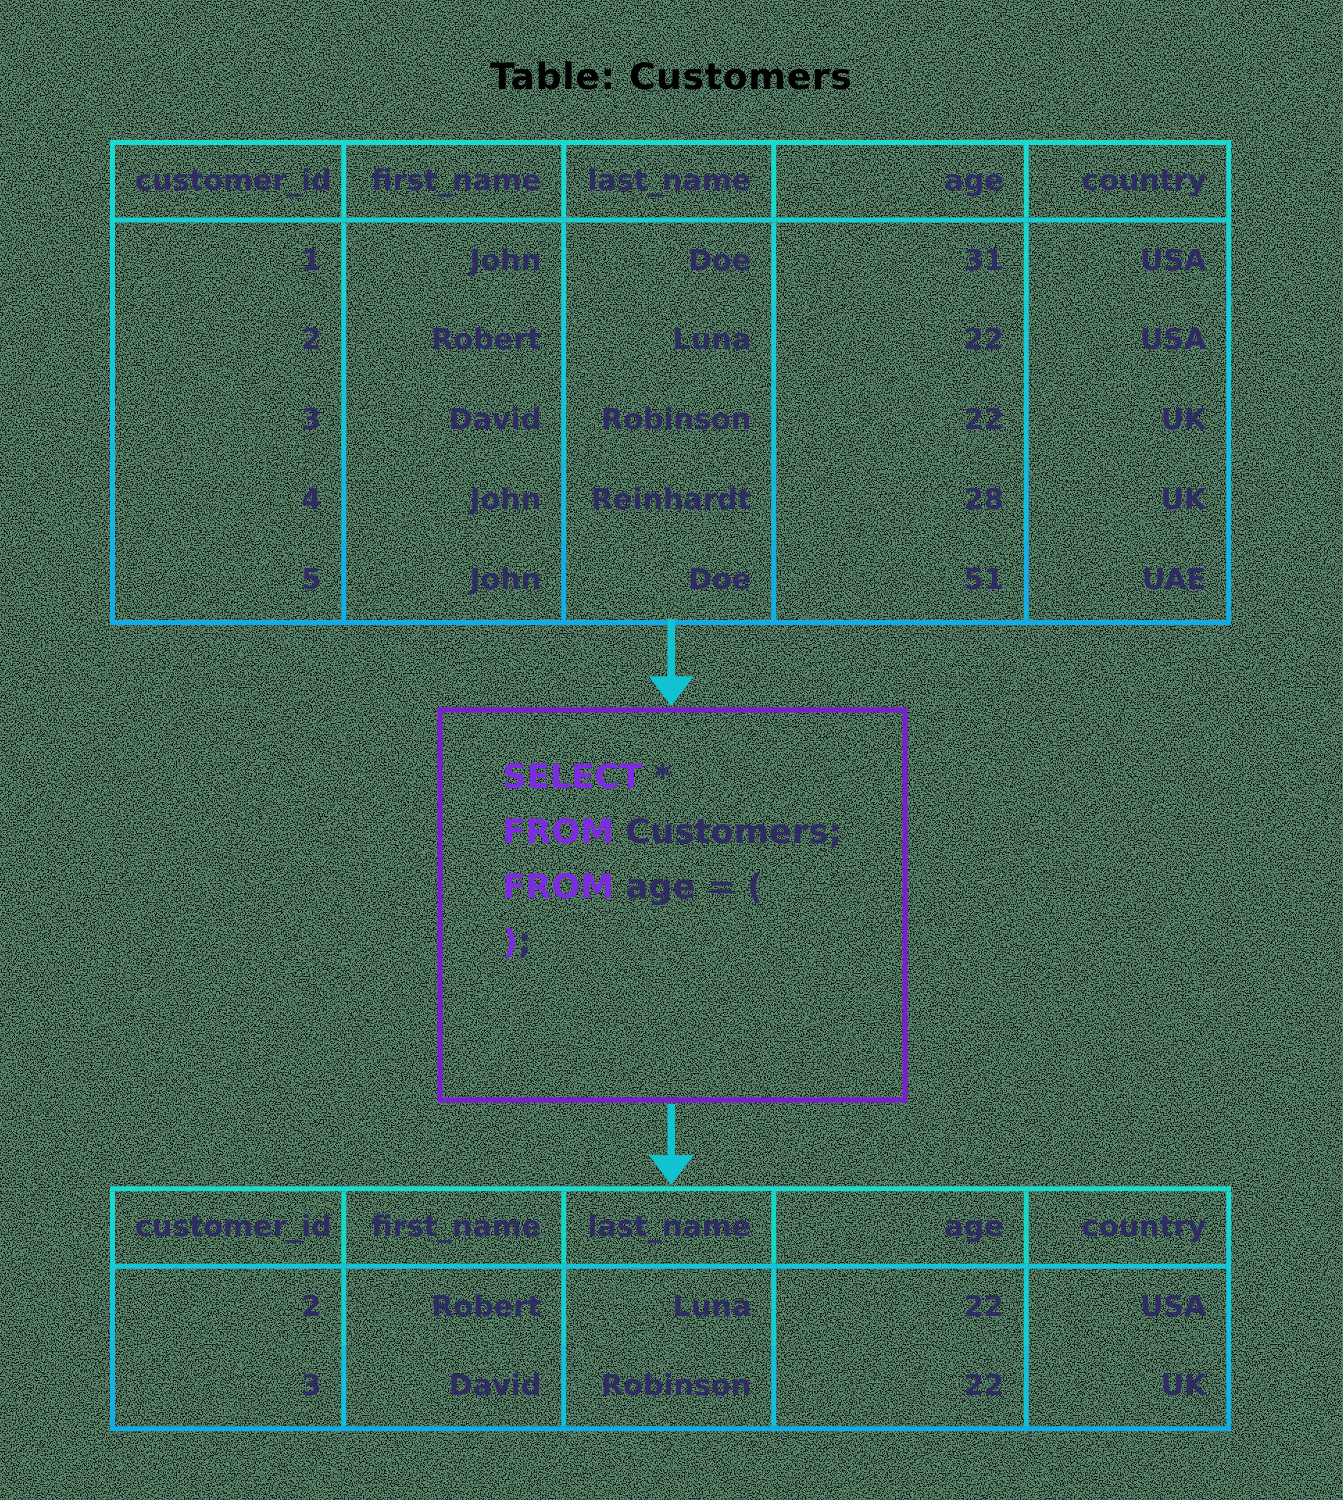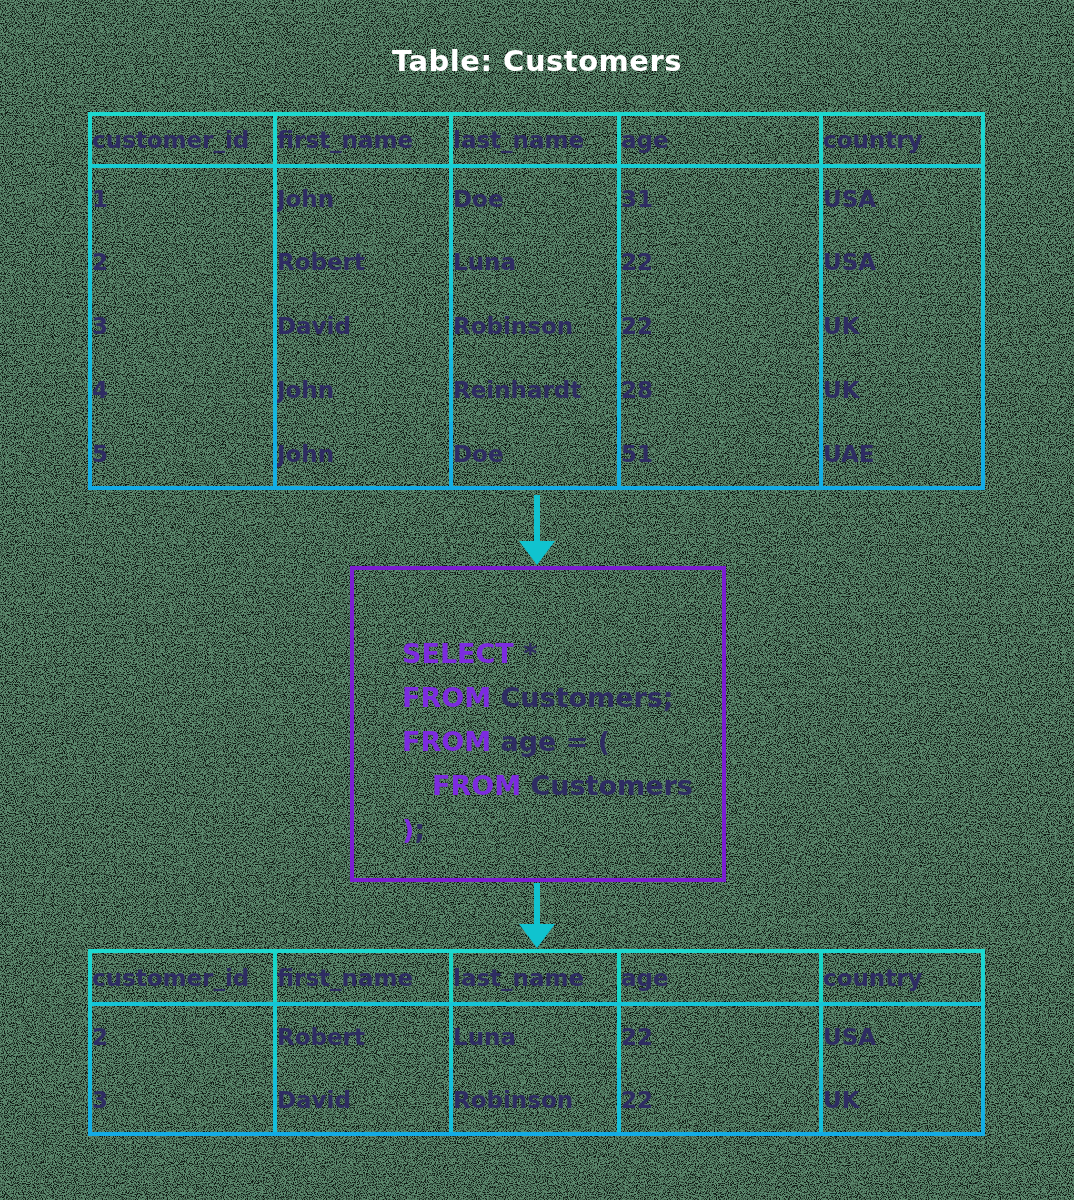--- a/index.html
+++ b/index.html
@@ -9,33 +9,33 @@
     font-family:"DejaVu Sans","Liberation Sans",sans-serif;
     position:relative;overflow:hidden;
   }
   #stage{position:absolute;inset:0;width:1074px;height:1200px;}
   #noise{position:absolute;inset:0;z-index:0;opacity:.85;}
   .layer{position:absolute;z-index:1;}
 
   
   #title{
     left:0;top:44px;width:1074px;text-align:center;
-    font-size:29px;font-weight:bold;letter-spacing:.5px;color:#ffffff;
+    font-size:29px;font-weight:bold;letter-spacing:.5px;color:#000000;
   }
 
   
   .tblwrap{
     border:4px solid transparent;
     border-image:linear-gradient(180deg,#1cd9cf,#12abe6) 1;
   }
   .dtable{border-collapse:collapse;table-layout:fixed;width:889px;}
   .dtable th,.dtable td{
-    text-align:left;vertical-align:middle;
+    text-align:right;vertical-align:middle;
     color:#2e2c63;font-weight:bold;font-size:23px;
-    padding:0;overflow:hidden;white-space:nowrap;
+    padding:16px;overflow:hidden;white-space:nowrap;
   }
   .dtable th{border-left:4px solid #1bd8d0;border-bottom:4px solid #18ced5;}
   .dtable td{border-left:4px solid #7dd3fc;}
   .dtable th:first-child,.dtable td:first-child{border-left:none;}
   #src-table thead tr{height:50px;}
   #src-table tbody tr{height:64px;}
   #src-table tbody tr:nth-child(1) td{border-left-color:#1ad2d3;}
   #src-table tbody tr:nth-child(2) td{border-left-color:#18cad8;}
   #src-table tbody tr:nth-child(3) td{border-left-color:#16c1dc;}
   #src-table tbody tr:nth-child(4) td{border-left-color:#15b8e0;}
@@ -46,21 +46,21 @@
   #res-table tbody tr:nth-child(1) td{border-left-color:#15cdd2;}
   #res-table tbody tr:nth-child(2) td{border-left-color:#13bfdc;}
   #src-wrap{left:88px;top:112px;}
   #res-wrap{left:88px;top:949px;}
 
   
   #sql-box{
     left:350px;top:566px;width:376px;height:316px;box-sizing:border-box;
     border:4px solid #7a1ed2;
   }
-  #sql-code{padding:30px 0 0 48px;margin-top:32px;}
+  #sql-code{padding:30px 0 0 48px;}
   .sql-line{
     font-size:27px;font-weight:bold;line-height:44px;
     white-space:pre;color:#2e2c63;
   }
   .sql-line .kw{color:#7c2be0;}
   .sql-line .pl{color:#2e2c63;}
   .ind1{margin-left:30px;}
 
   
   .arrow{z-index:1;}
@@ -146,21 +146,20 @@
   <svg id="arrow-1" class="layer arrow" width="40" height="72" xmlns="http://www.w3.org/2000/svg">
     <rect x="17" y="0" width="6" height="48" fill="#10c3cf"></rect>
     <polygon points="2,46 38,46 20,70" fill="#10c3cf"></polygon>
   </svg>
 
   <div id="sql-box" class="layer">
     <div id="sql-code">
         <div class="sql-line"><span class="kw">SELECT </span><span class="pl">*</span></div>
         <div class="sql-line"><span class="kw">FROM </span><span class="pl">Customers;</span></div>
         <div class="sql-line"><span class="kw">FROM </span><span class="pl">age = (</span></div>
-        <div class="sql-line ind1"><span class="kw">FROM </span><span class="pl">Customers</span></div>
         <div class="sql-line"><span class="kw">)</span><span class="pl">;</span></div>
       </div>
   </div>
 
   <svg id="arrow-2" class="layer arrow" width="40" height="67" xmlns="http://www.w3.org/2000/svg">
     <rect x="17" y="0" width="6" height="43" fill="#10c3cf"></rect>
     <polygon points="2,41 38,41 20,65" fill="#10c3cf"></polygon>
   </svg>
 
   <div id="res-wrap" class="layer tblwrap">

